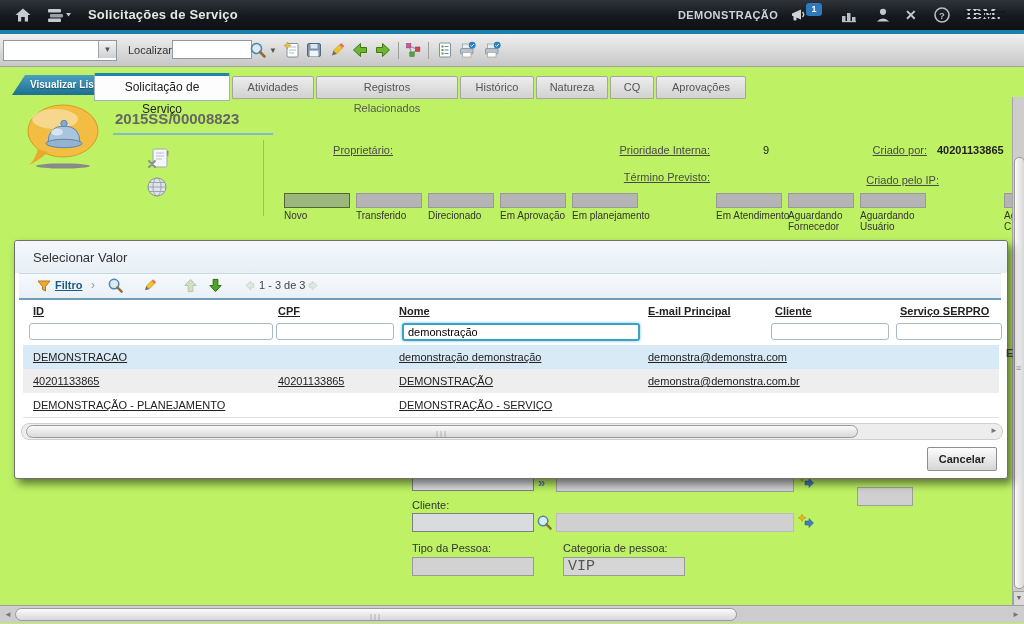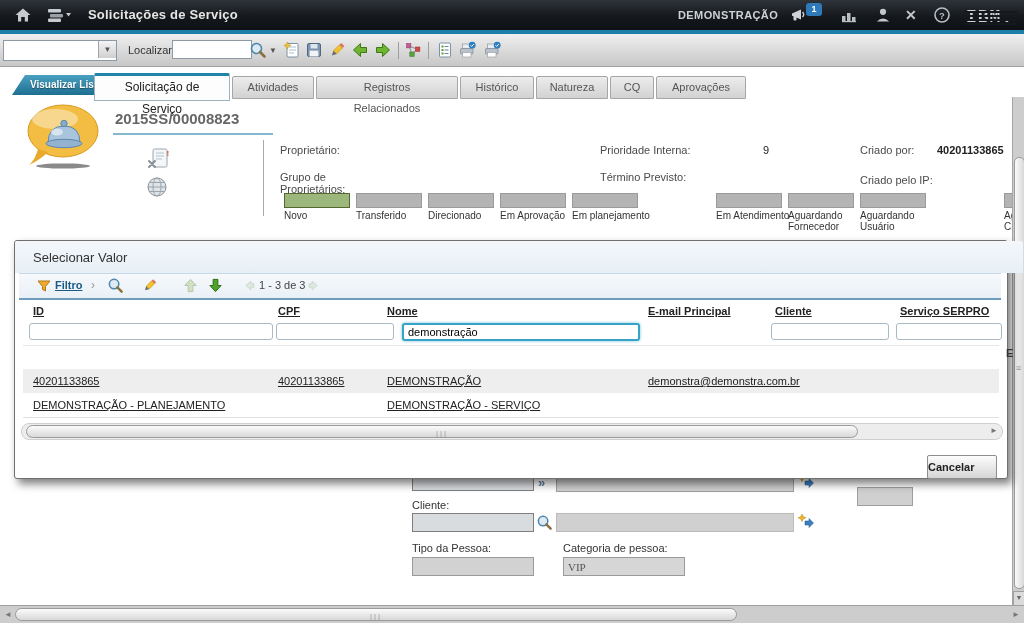--- a/index.html
+++ b/index.html
@@ -1,29 +1,29 @@
 <!DOCTYPE html>
 <html><head>
 <meta charset="utf-8">
 <style>
   html,body{margin:0;padding:0;background:#555;}
-  .screen{position:relative;width:1024px;height:624px;overflow:hidden;background:#ffffff;
+  .screen{position:relative;width:1024px;height:624px;overflow:hidden;background:#bef264;
           font-family:"Liberation Sans",sans-serif;font-size:11px;color:#333;}
   .abs{position:absolute;}
   
   .topbar{position:absolute;left:0;top:0;width:1024px;height:30px;
           background:linear-gradient(#2e343a,#15181c 55%,#0e1114);}
   .topbar .ttl{position:absolute;left:88px;top:7px;color:#e6e6e6;font-size:13px;font-weight:bold;letter-spacing:.2px;}
   .tb-ic{position:absolute;top:6px;width:18px;height:18px;}
   .acct{position:absolute;left:678px;top:9px;color:#cfd3d7;font-size:11px;font-weight:bold;letter-spacing:.4px;}
   .badge{position:absolute;left:806px;top:3px;min-width:12px;height:13px;background:#2e79ba;border-radius:3px;
          color:#fff;font-size:9px;font-weight:bold;text-align:center;line-height:13px;padding:0 2px;}
   .xglyph{color:#c3c8cd;font-size:14px;font-weight:bold;}
-  .ibm{position:absolute;left:966px;top:7px;color:#cfd3d7;font-weight:bold;font-size:18px;letter-spacing:1px;
-       font-family:Liberation Mono, monospace;}
+  .ibm{position:absolute;left:966px;top:7px;color:#cfd3d7;font-weight:bold;font-size:14px;letter-spacing:1px;
+       font-family:Liberation Serif, serif;}
   .ibm:after{content:"";position:absolute;left:-2px;top:2px;right:-4px;bottom:1px;
        background:repeating-linear-gradient(180deg,transparent 0 2px,#15181c 2px 4px);}
   .accent{position:absolute;left:0;top:30px;width:1024px;height:4px;background:#1b7fa8;}
   
   .toolbar{position:absolute;left:0;top:34px;width:1024px;height:32px;
            background:linear-gradient(#efefef,#c7c7c7);border-bottom:1px solid #a2a2a2;}
   .combo{position:absolute;left:3px;top:6px;width:112px;height:19px;background:#fff;border:1px solid #8d9aa5;}
   .combo .dd{position:absolute;right:0;top:0;width:17px;height:17px;background:linear-gradient(#f4f4f4,#d0d0d0);
              border-left:1px solid #9aa5ae;color:#555;font-size:8px;text-align:center;line-height:17px;}
   .lbl{font-size:11px;color:#333;}
@@ -37,63 +37,63 @@
            line-height:20px;clip-path:polygon(13px 0,100% 0,100% 100%,0 100%);text-shadow:0 1px 1px rgba(0,0,0,.4);}
   .tab{position:absolute;height:21px;top:76px;background:linear-gradient(#ececec,#d2d2d2);
        border:1px solid #a6a6a6;border-radius:2px 2px 0 0;color:#555;font-size:11px;
        text-align:center;line-height:21px;padding:0 12px;}
   .tab.active{top:73px;height:24px;background:#fdfdfd;border-color:#9db3bf;border-top:3px solid #2084ab;
        color:#222;font-size:12px;line-height:22px;z-index:2;}
   
   .recnum{position:absolute;left:115px;top:110px;font-size:15px;font-weight:bold;color:#666;}
   .recline{position:absolute;left:113px;top:133px;width:160px;height:2px;background:#85b9cf;}
   .hdiv{position:absolute;left:263px;top:140px;width:1px;height:76px;background:#a9a9a9;}
-  .flabel{position:absolute;font-size:11px;color:#4a4a4a;}
+  .flabel{position:absolute;font-size:11px;color:#4a4a4a;text-align:right;text-decoration:underline;}
   .fval{position:absolute;font-size:11px;color:#222;font-weight:bold;}
   
   .stagewrap{position:absolute;left:284px;top:193px;width:740px;height:40px;}
   .stage{position:absolute;top:0;width:72px;}
   .stage .box{width:64px;height:13px;background:#b4b4b4;border:1px solid #9a9a9a;}
   .stage.active .box{background:#9cb77c;border:1px solid #55682f;}
   .stage .slbl{display:block;margin-top:2px;font-size:10px;line-height:11px;color:#333;width:64px;}
   .stage.nowrap .slbl{white-space:nowrap;width:auto;}
   
   .ro{position:absolute;background:#d0d0d0;border:1px solid #9f9f9f;height:17px;}
   .ro.lite{border-color:#bcbcbc;}
-  .fld{position:absolute;background:#d9dcdf;border:1px solid #7f7f7f;height:17px;font-size:11px;
-       padding:0 4px;color:#555;font-family:Liberation Serif, serif;}
+  .fld{position:absolute;background:#d9dcdf;border:1px solid #7f7f7f;height:17px;font-size:15px;
+       padding:0 4px;color:#555;font-family:Liberation Mono, monospace;}
   .chev{position:absolute;color:#5a7a99;font-size:13px;font-weight:bold;}
   
   .modal{position:absolute;left:14px;top:240px;width:992px;height:237px;background:#fff;
          border:1px solid #6f6f6f;border-radius:3px;box-shadow:4px 5px 9px rgba(0,0,0,.5);z-index:10;}
   .mhead{position:absolute;left:0;top:0;width:100%;height:32px;background:linear-gradient(#f3f7fb,#e7eff6);
-         border-radius:3px 3px 0 0;padding-left:16px;}
+         border-radius:3px 3px 0 0;}
   .mtitle{position:absolute;left:18px;top:9px;font-size:13px;color:#333;}
   .mtb{position:absolute;left:4px;top:32px;width:982px;height:24px;background:linear-gradient(#f6f9fc,#e9f0f6);
        border-top:1px solid #c7d9e6;border-bottom:2px solid #6f9cbd;}
   .filtro{position:absolute;left:36px;top:5px;color:#1a5b85;font-weight:bold;text-decoration:underline;font-size:11px;}
   .pager{position:absolute;left:240px;top:5px;color:#444;font-size:11px;}
   .mtb-ic{position:absolute;top:3px;width:17px;height:17px;}
   .hcol{position:absolute;top:4px;font-size:11px;font-weight:bold;color:#333;}
   .hcol.u{text-decoration:underline;}
   .flt{position:absolute;top:2px;height:15px;border:1px solid #a9bac6;border-radius:3px;background:#fff;
        font-size:11px;padding:0 4px;font-family:"Liberation Sans",sans-serif;}
   .flt.focus{border:2px solid #37a3c6;box-shadow:0 0 3px rgba(55,163,198,.7);height:14px;}
   .trow{position:absolute;left:8px;width:976px;height:24px;border-bottom:1px solid #e0e0e0;}
   .trow span{position:absolute;top:6px;font-size:11px;color:#222;text-decoration:underline;white-space:nowrap;}
-  .c-id{left:10px;} .c-cpf{left:255px;} .c-nome{left:364px;} .c-email{left:625px;}
+  .c-id{left:10px;} .c-cpf{left:255px;} .c-nome{left:376px;} .c-email{left:625px;}
   .c-cli{left:752px;} .c-lot{left:877px;}
   .dlg-scroll{position:absolute;left:6px;top:182px;width:980px;height:15px;background:#ededed;
               border:1px solid #cfcfcf;border-radius:8px;}
   .sthumb{position:absolute;border:1px solid #9b9b9b;border-radius:7px;background:linear-gradient(#fbfbfb,#d8d8d8);
           text-align:center;color:#9a9a9a;}
   .sarrow{position:absolute;color:#777;font-size:8px;line-height:10px;}
   .cancel{position:absolute;right:10px;top:206px;width:68px;height:22px;background:linear-gradient(#fdfdfd,#d5d5d5);
           border:1px solid #8e8e8e;border-radius:2px;font-size:11px;font-weight:bold;color:#222;
-          line-height:22px;margin-top:8px;}
+          text-align:center;line-height:22px;}
   
   .vsb{position:absolute;left:1012px;top:97px;width:12px;height:508px;background:#cdcdcd;border-left:1px solid #a5a5a5;}
   .vthumb{position:absolute;left:1px;top:60px;width:9px;height:430px;border:1px solid #9b9b9b;border-radius:5px;
           background:linear-gradient(90deg,#fbfbfb,#d8d8d8);}
   .vthumb .grip{position:absolute;left:1px;top:205px;color:#9a9a9a;font-size:9px;}
   .vdown{position:absolute;left:1013px;top:591px;width:10px;height:13px;background:#dadada;border:1px solid #a0a0a0;
          color:#666;font-size:7px;text-align:center;line-height:12px;}
   .hsb{position:absolute;left:0;top:605px;width:1024px;height:17px;background:#cdcdcd;border-top:1px solid #a0a0a0;}
   .frag{position:absolute;font-size:11px;color:#333;}
   .grip-h{font-size:8px;letter-spacing:2px;color:#9a9a9a;line-height:12px;}
@@ -243,21 +243,20 @@
   <svg class="abs" style="left:146px;top:176px" width="22" height="22" viewBox="0 0 22 22">
       <circle cx="11" cy="11" r="9" fill="#dfe4e8" stroke="#8a9096"></circle>
       <ellipse cx="11" cy="11" rx="4" ry="9" fill="none" stroke="#9aa4ac"></ellipse>
       <line x1="2" y1="11" x2="20" y2="11" stroke="#9aa4ac"></line>
       <line x1="3.5" y1="6.5" x2="18.5" y2="6.5" stroke="#9aa4ac"></line>
       <line x1="3.5" y1="15.5" x2="18.5" y2="15.5" stroke="#9aa4ac"></line>
     </svg>
   <div class="hdiv"></div>
 
   <span class="flabel" style="left:280px;top:144px;width:113px">Proprietário:</span>
-  <span class="flabel" style="left:280px;top:171px;width:113px">Grupo de Proprietários:</span>
   <span class="flabel" style="left:600px;top:144px;width:110px">Prioridade Interna:</span>
   <span class="fval" style="left:763px;top:144px;font-weight:normal">9</span>
   <span class="flabel" style="left:600px;top:171px;width:110px">Término Previsto:</span>
   <span class="flabel" style="left:860px;top:144px;width:67px">Criado por:</span>
   <span class="fval" style="left:937px;top:144px">40201133865</span>
   <span class="flabel" style="left:860px;top:174px;width:79px">Criado pelo IP:</span>
 
   <div class="stagewrap">
     <div class="stage active nowrap" style="left:0">
         <div class="box"></div>
@@ -384,20 +383,28 @@
     <style>.hcol.u{text-decoration:underline}.hcol{text-decoration:none}.hcol.u{text-decoration:underline}</style>
 
     <div class="trow" style="top:80px;border-bottom:1px solid #e6e6e6">
       <input class="flt" style="left: 6px; width: 234px;" value="">
       <input class="flt" style="left: 253px; width: 108px;" value="">
       <input class="flt focus" style="left: 379px; width: 226px;" value="demonstração">
       <input class="flt" style="left: 748px; width: 108px;" value="">
       <input class="flt" style="left: 873px; width: 96px;" value="">
     </div>
 
+    <div class="trow" style="top:104px;background:#d8eaf6">
+      <span class="c-id">DEMONSTRACAO</span>
+      <span class="c-cpf"></span>
+      <span class="c-nome">demonstração demonstração</span>
+      <span class="c-email">demonstra@demonstra.com</span>
+      <span class="c-cli"></span>
+      <span class="c-lot"></span>
+    </div>
     <div class="trow" style="top:128px;background:#eeeeee">
       <span class="c-id">40201133865</span>
       <span class="c-cpf">40201133865</span>
       <span class="c-nome">DEMONSTRAÇÃO</span>
       <span class="c-email">demonstra@demonstra.com.br</span>
       <span class="c-cli"></span>
       <span class="c-lot"></span>
     </div>
     <div class="trow" style="top:152px;background:#ffffff">
       <span class="c-id">DEMONSTRAÇÃO - PLANEJAMENTO</span>

